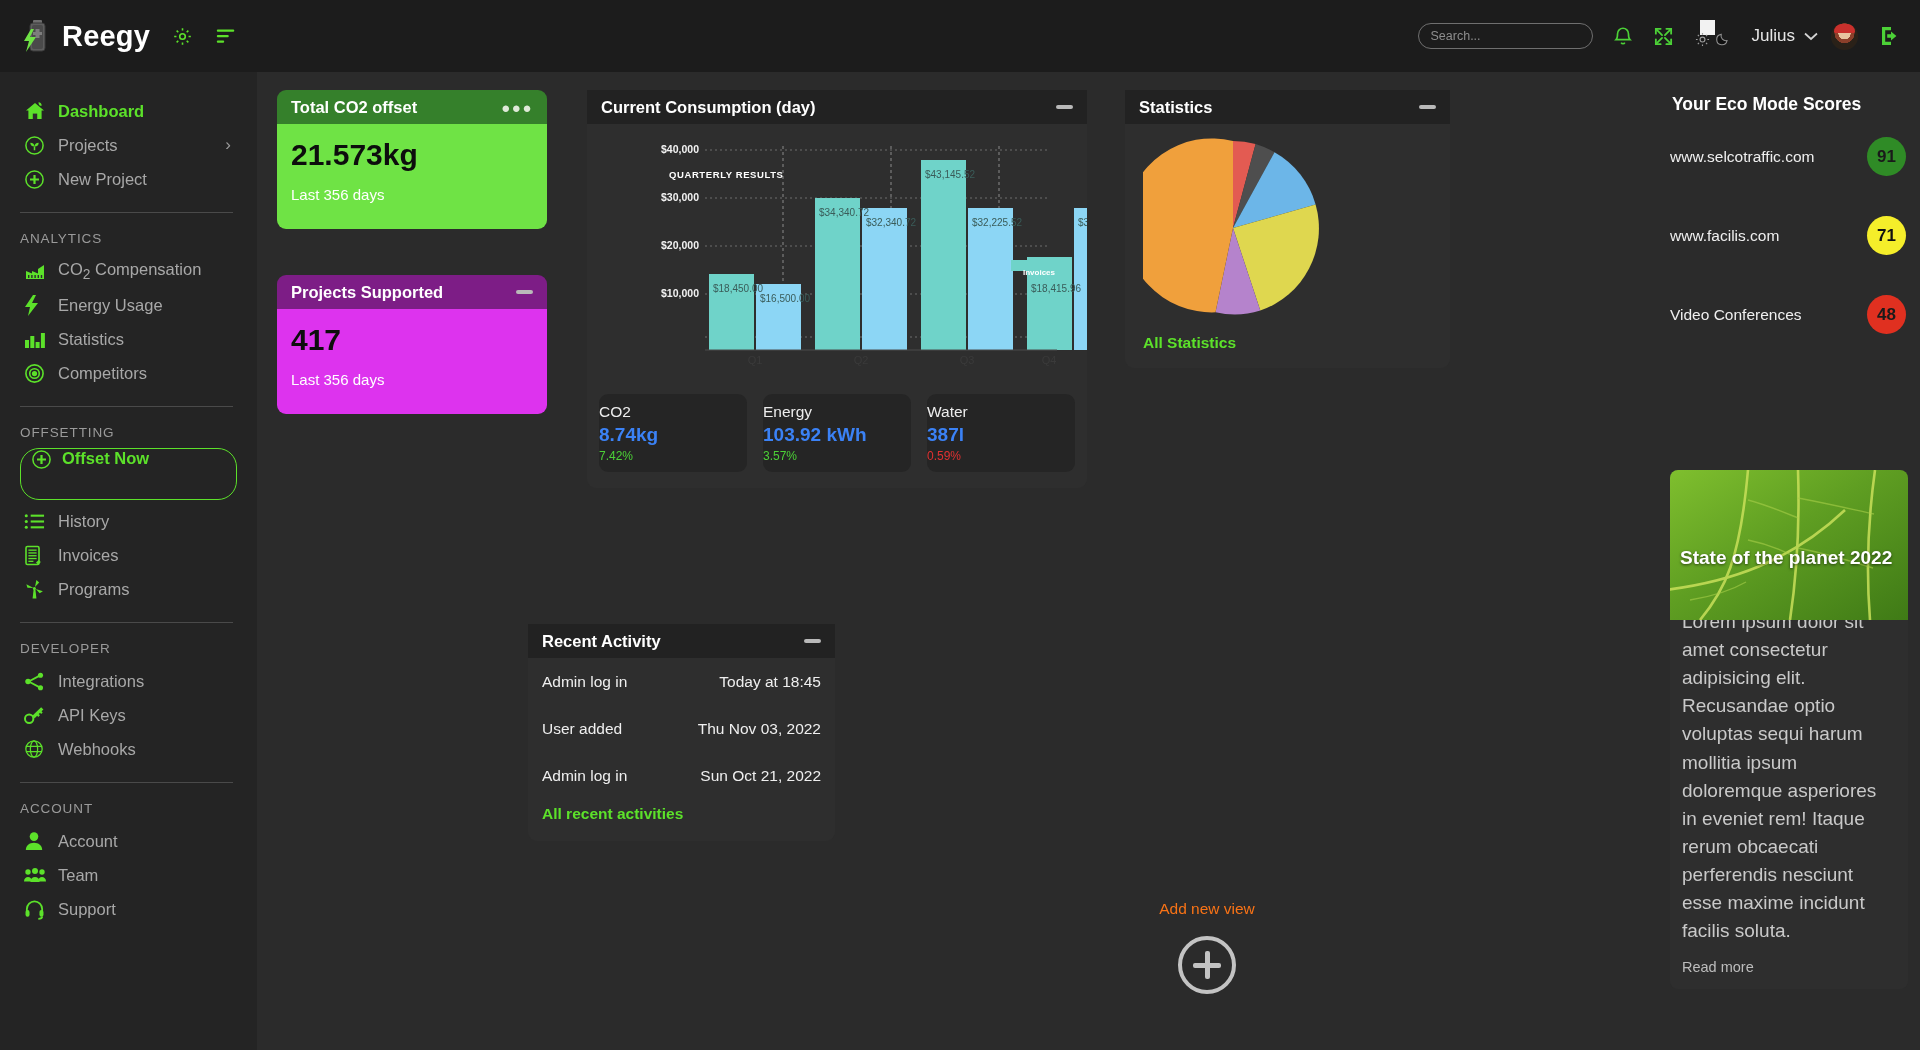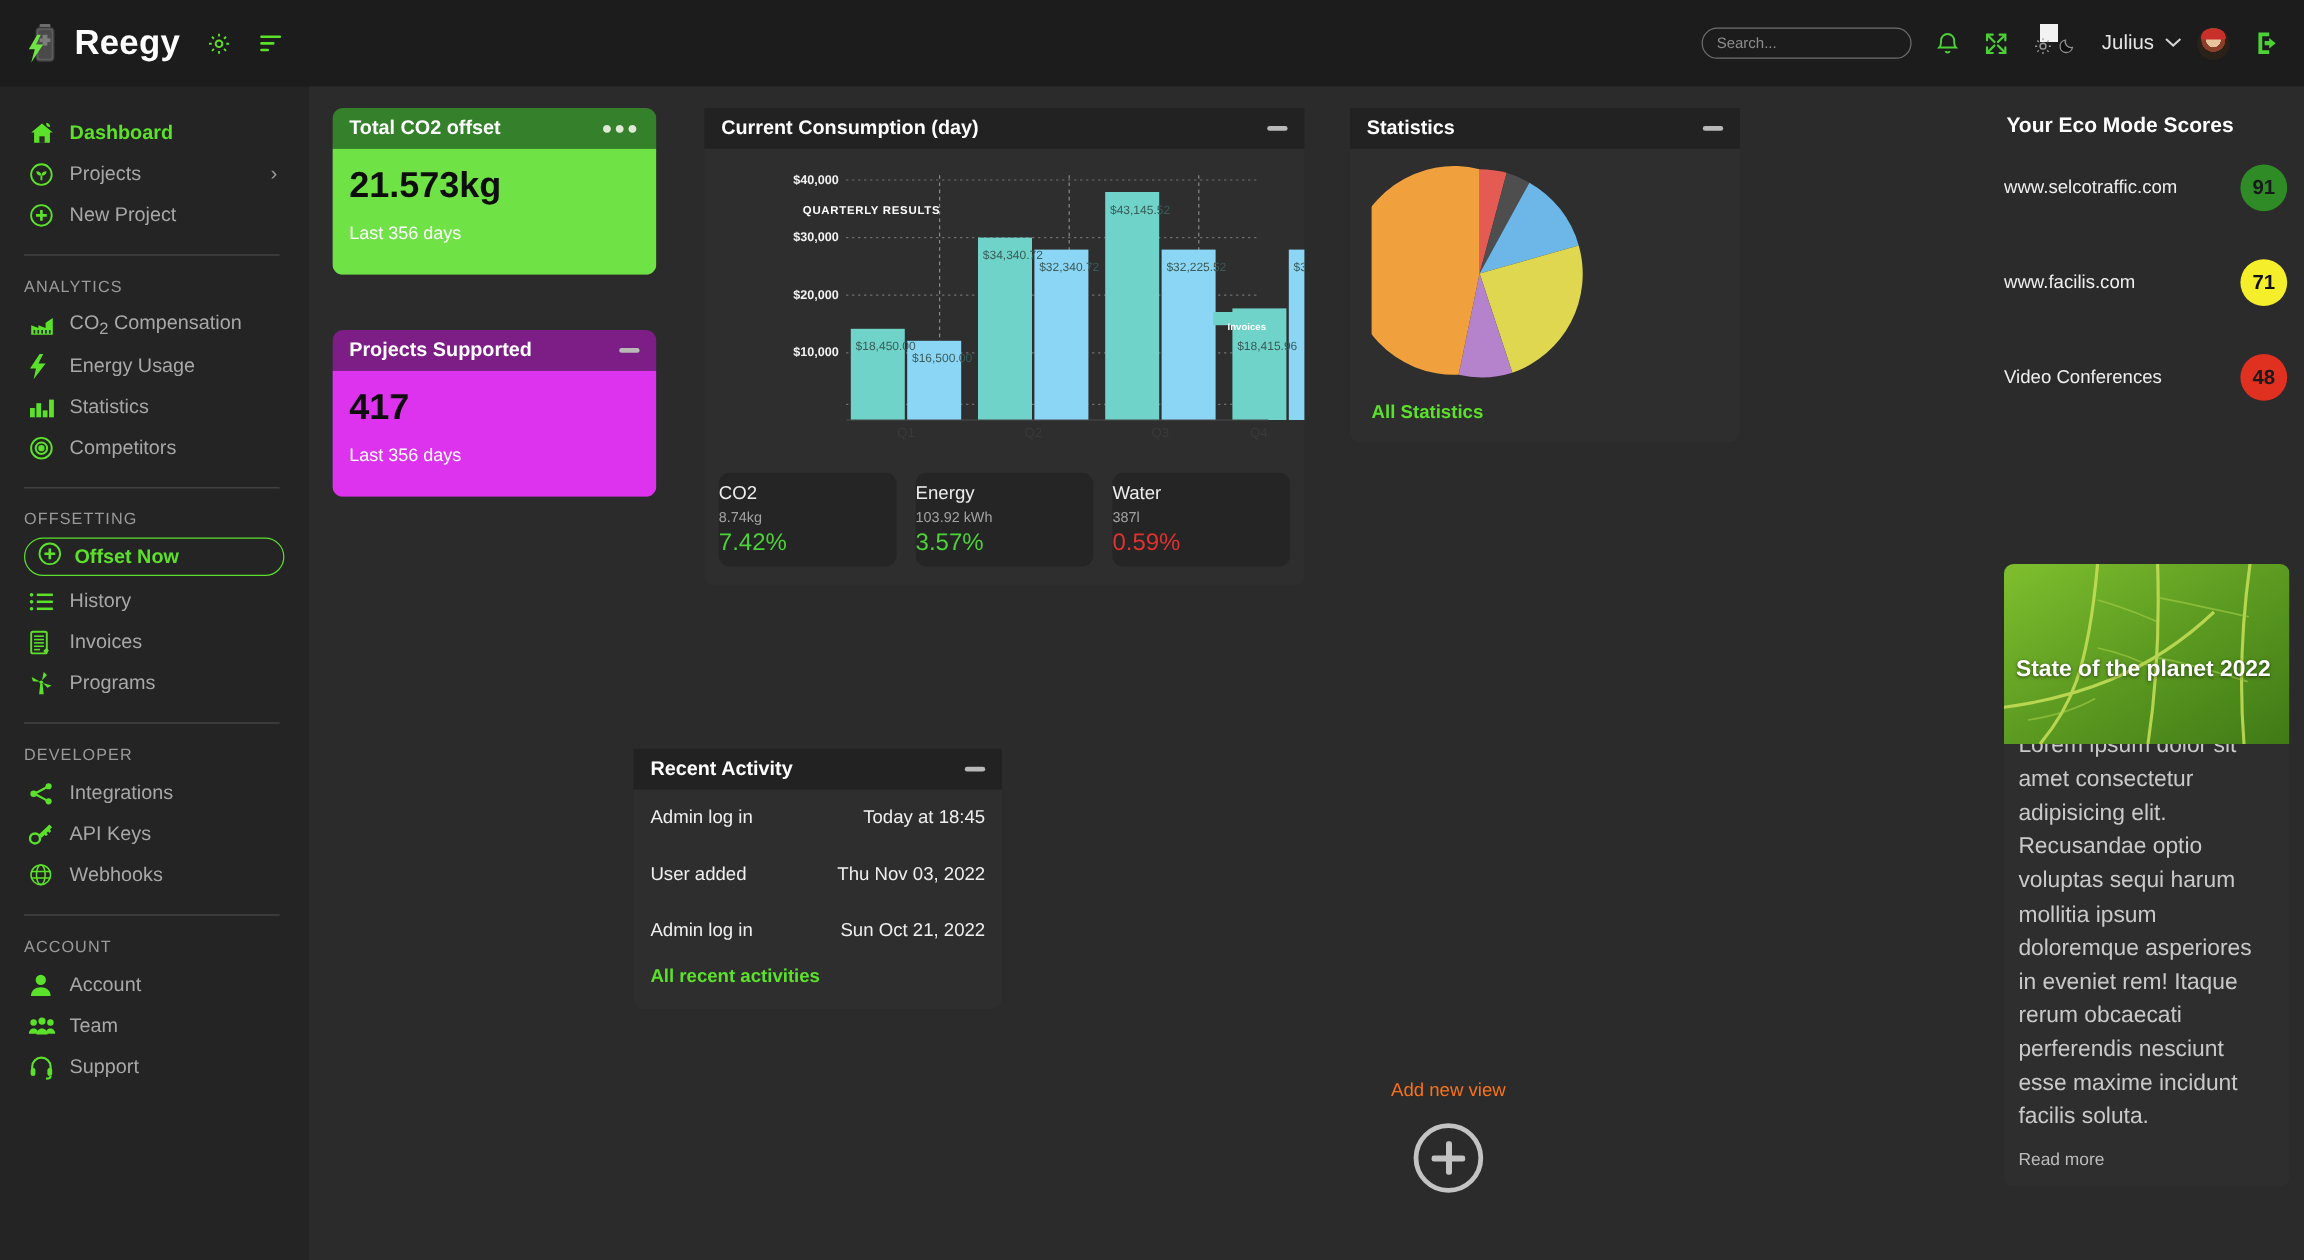--- a/index.html
+++ b/index.html
@@ -69,21 +69,21 @@
   .nav-item.active .lbl { color: #5ce12a; font-weight: bold; }
   .nav-arrow { position: absolute; right: 26px; color: #9b9b9b; font-size: 17px; }
 
   .sec-divider { height: 1px; background: #4a4a4a; margin: 16px 24px 0 20px; }
   .sec-title {
     font-size: 13.5px; color: #9a9a9a; letter-spacing: .9px;
     padding: 18px 0 8px 20px; text-transform: uppercase;
   }
   .pill {
     margin: 0 20px 0 20px; border: 1.4px solid #5ce12a; border-radius: 19px;
-    height: 32px; display: flex; align-items: center; padding: 0 4px 0 10px; cursor: pointer;
+    height: 52px; display: flex; padding: 0 4px 0 10px; cursor: pointer;
   }
   .pill .lbl { font-size: 16.5px; color: #5ce12a; font-weight: bold; margin-left: 10px; }
 
   
   .main {
     flex: 1; background: #2b2b2b; position: relative;
     padding: 18px 0 0 0; overflow: hidden;
   }
   .grid-row { display: flex; align-items: flex-start; padding: 0 18px 0 18px; gap: 0; }
 
@@ -112,22 +112,22 @@
   .panel > .card-head { background: #222222; }
   .chart-area { padding: 8px 0 10px 0; }
   .chart-svg { display: block; }
 
   .metrics { display: flex; gap: 16px; padding: 8px 12px 16px 12px; }
   .metric {
     flex: 1; background: #252525; border-radius: 9px; height: 78px;
     display: flex; flex-direction: column; align-items: flex-start; justify-content: center; gap: 3px;
   }
   .metric-label { font-size: 15.5px; color: #ededed; }
-  .metric-value { font-size: 12px; font-weight: normal; color: #a3a3a3; }
-  .metric-delta { font-size: 20px; }
+  .metric-value { font-size: 19px; font-weight: bold; color: #3b82f6; }
+  .metric-delta { font-size: 12px; }
 
   .pie-wrap { padding: 14px 0 0 18px; }
   .all-stats { color: #5ce12a; font-weight: bold; font-size: 15.5px; padding: 12px 0 16px 18px; cursor: pointer; }
 
   
   .rail { width: 250px; flex: 0 0 250px; background: #2b2b2b; padding: 22px 0 0 0; }
   .rail-title { font-size: 17.5px; font-weight: bold; color: #fff; padding: 0 0 0 2px; }
   .score-row { display: flex; align-items: center; justify-content: space-between; margin-top: 22px; padding-right: 14px; }
   .score-label { font-size: 15.5px; color: #efefef; }
   .score-badge {

